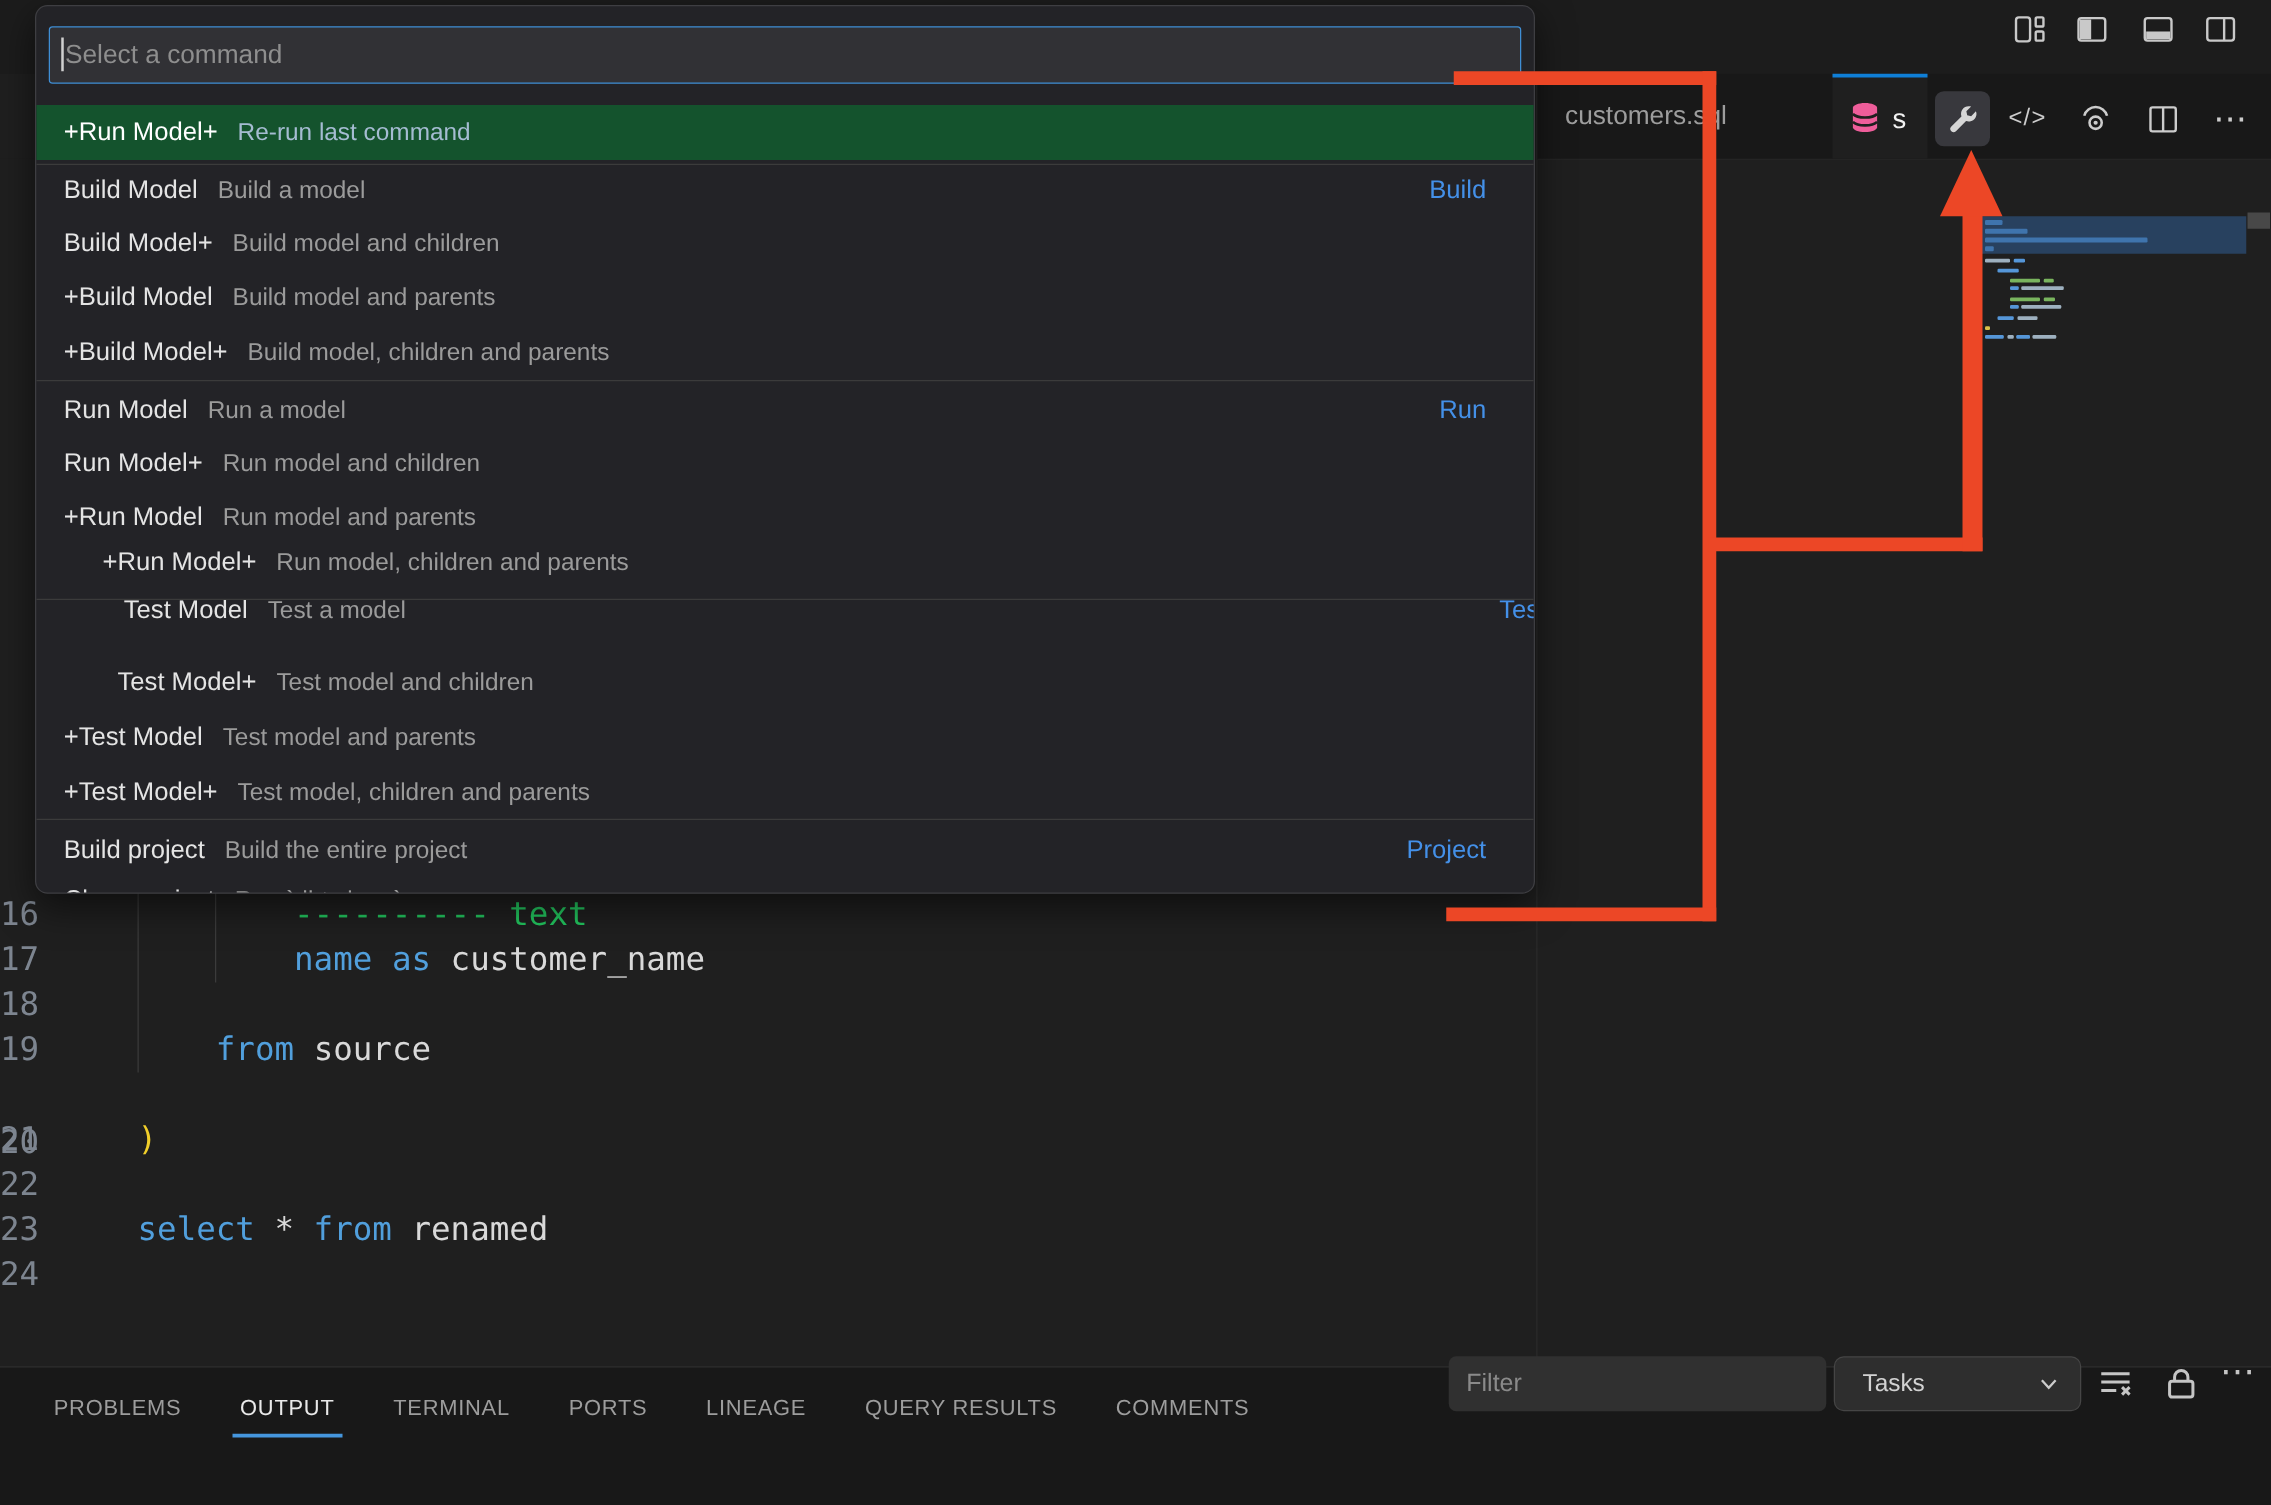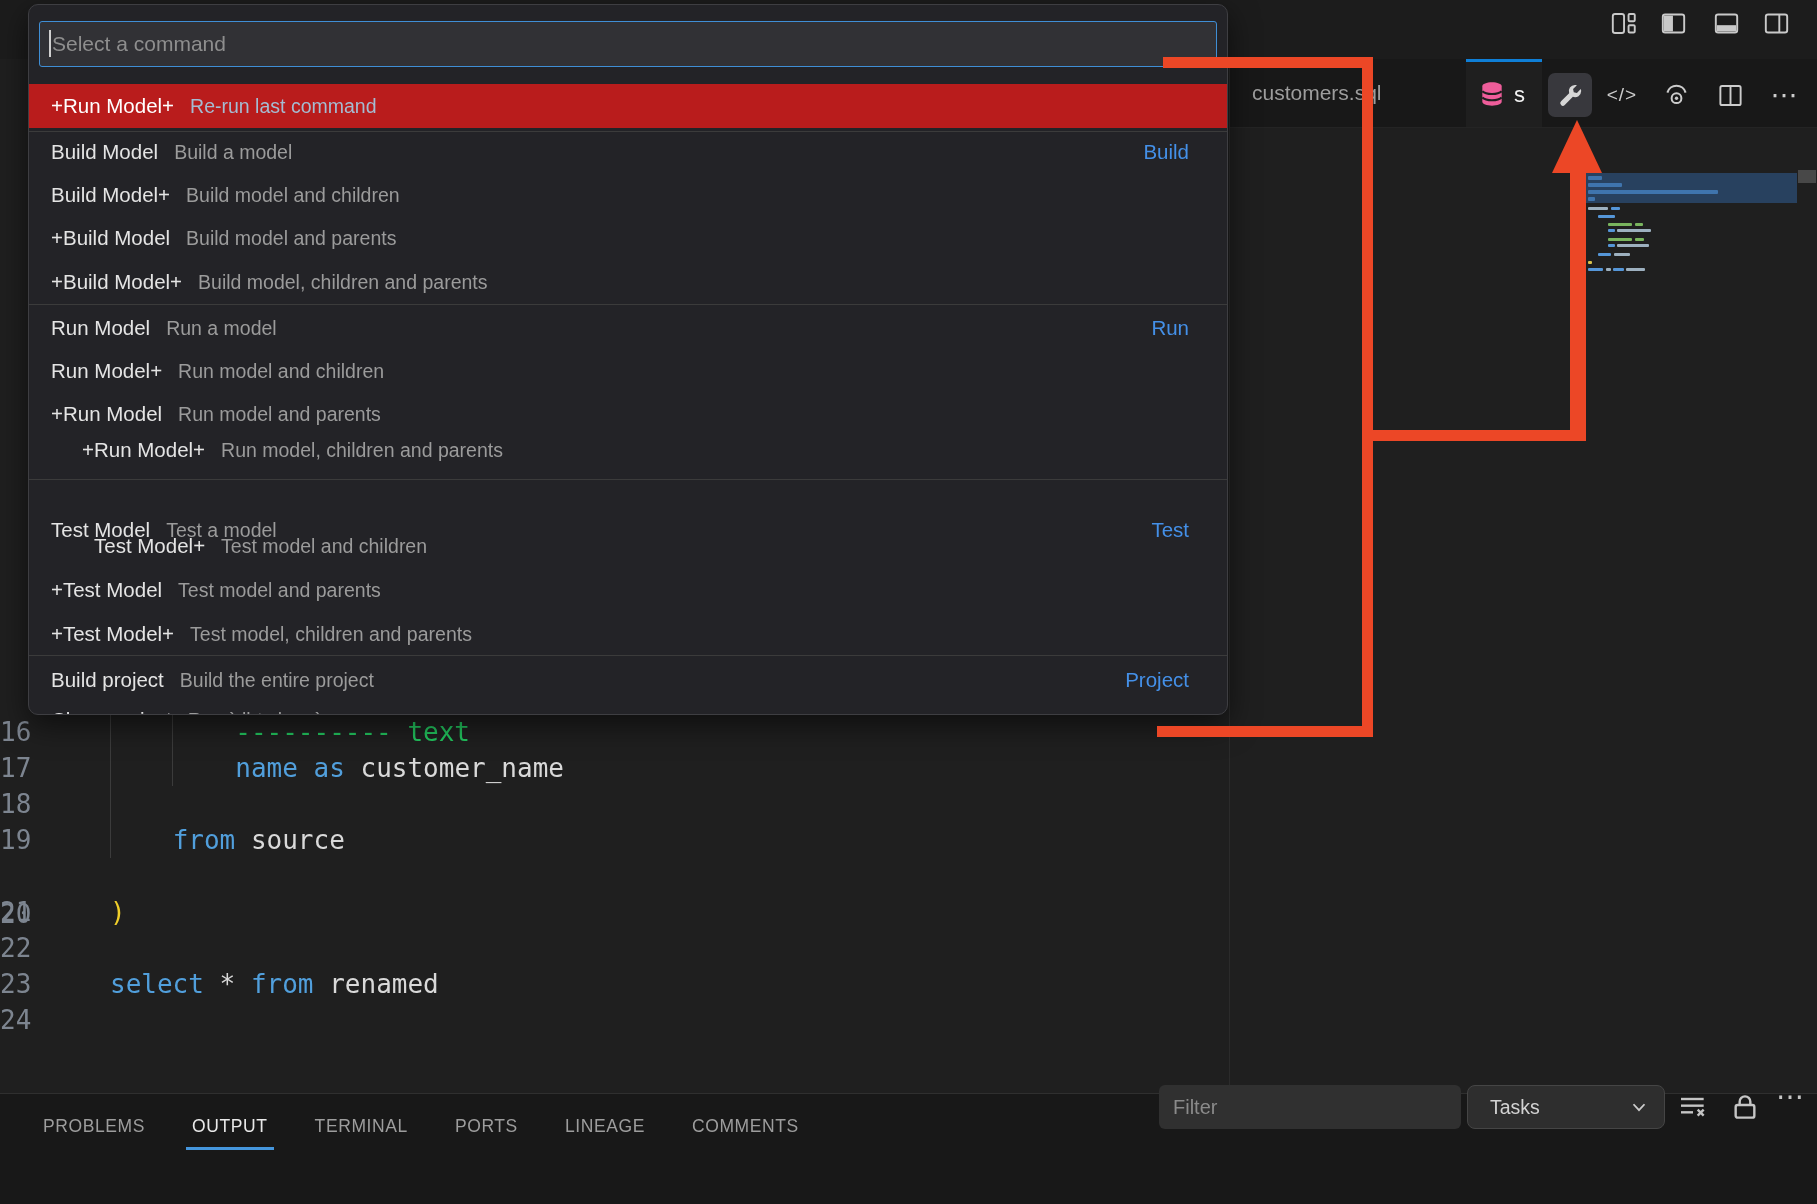--- a/index.html
+++ b/index.html
@@ -42,21 +42,21 @@
   .palette{position:absolute;left:28px;top:4px;width:1200px;height:711px;background:#232327;border:1px solid #3e3e42;
            border-radius:10px;box-shadow:0 10px 30px rgba(0,0,0,.55);box-sizing:border-box;overflow:hidden;z-index:30;}
   .pal-input{position:absolute;left:10px;top:16px;width:1178px;height:46px;background:#313135;border:1.5px solid #3f8ed5;
              border-radius:3px;box-sizing:border-box;}
   .pal-input .ph{position:absolute;left:12px;top:0;height:43px;line-height:43px;color:#8e8e8e;font-size:21px;}
   .caret{position:absolute;left:9px;top:8px;width:2px;height:27px;background:#d0d0d0;}
   .pal-row{position:absolute;left:0;width:100%;height:44px;line-height:44px;cursor:pointer;}
   .pal-row .main{margin-left:22px;}
   .pal-row .lbl{color:#e4e4e4;font-size:20.5px;}
   .pal-row .desc{color:#9b9b9b;font-size:19.5px;margin-left:16px;}
-  .pal-row.focused{background:#b91c1c;}
+  .pal-row.focused{background:#14532d;}
   .pal-row.focused .lbl{color:#ffffff;}
   .pal-row.focused .desc{color:#a5bcd2;}
   .pal-row .badge{position:absolute;right:38px;top:0;color:#4490e8;font-size:20.5px;}
   .pal-sep{position:absolute;left:0;width:100%;height:1px;background:#3b3b3b;}
 
   
   .panel{position:absolute;left:0;top:1093px;width:1817px;height:111px;background:#181818;border-top:1px solid #2f2f2f;box-sizing:border-box;}
   .panel-tabs{position:absolute;left:43px;top:0;height:64px;display:flex;gap:47px;align-items:flex-end;}
   .ptab{position:relative;color:#9d9d9d;font-size:17.5px;letter-spacing:.6px;cursor:pointer;line-height:64px;height:64px;}
   .ptab.active{color:#e9e9e9;}
@@ -202,40 +202,41 @@
     <div id="pal-list">
         <div class="pal-row focused" style="top: 79px;"><span class="main"><span class="lbl">+Run Model+</span><span class="desc">Re-run last command</span></span></div>
         <div class="pal-row" style="top: 125px;"><span class="main"><span class="lbl">Build Model</span><span class="desc">Build a model</span></span><span class="badge">Build</span></div>
         <div class="pal-row" style="top: 168px;"><span class="main"><span class="lbl">Build Model+</span><span class="desc">Build model and children</span></span></div>
         <div class="pal-row" style="top: 211px;"><span class="main"><span class="lbl">+Build Model</span><span class="desc">Build model and parents</span></span></div>
         <div class="pal-row" style="top: 255px;"><span class="main"><span class="lbl">+Build Model+</span><span class="desc">Build model, children and parents</span></span></div>
         <div class="pal-row" style="top: 301px;"><span class="main"><span class="lbl">Run Model</span><span class="desc">Run a model</span></span><span class="badge">Run</span></div>
         <div class="pal-row" style="top: 344px;"><span class="main"><span class="lbl">Run Model+</span><span class="desc">Run model and children</span></span></div>
         <div class="pal-row" style="top: 387px;"><span class="main"><span class="lbl">+Run Model</span><span class="desc">Run model and parents</span></span></div>
         <div class="pal-row" style="top: 423px; margin-left: 31px;"><span class="main"><span class="lbl">+Run Model+</span><span class="desc">Run model, children and parents</span></span></div>
-        <div class="pal-row" style="top: 503px;"><span class="main"><span class="lbl">Test Model</span><span class="desc">Test a model</span></span><span class="badge">Test</span></div>
+        <div class="pal-row" style="top: 461px; padding-left: 48px;"><span class="main"><span class="lbl">Test Model</span><span class="desc">Test a model</span></span><span class="badge">Test</span></div>
         <div class="pal-row" style="top: 519px; padding-left: 43px;"><span class="main"><span class="lbl">Test Model+</span><span class="desc">Test model and children</span></span></div>
         <div class="pal-row" style="top: 563px;"><span class="main"><span class="lbl">+Test Model</span><span class="desc">Test model and parents</span></span></div>
         <div class="pal-row" style="top: 607px;"><span class="main"><span class="lbl">+Test Model+</span><span class="desc">Test model, children and parents</span></span></div>
         <div class="pal-row" style="top: 653px;"><span class="main"><span class="lbl">Build project</span><span class="desc">Build the entire project</span></span><span class="badge">Project</span></div>
         <div class="pal-row" style="top: 693px;"><span class="main"><span class="lbl">Clean project</span><span class="desc">Run `dbt clean`</span></span></div>
         <div class="pal-sep" style="top: 126px;"></div>
         <div class="pal-sep" style="top: 299px;"></div>
         <div class="pal-sep" style="top: 474px;"></div>
         <div class="pal-sep" style="top: 650px;"></div>
       </div>
   </div>
 
   <div class="panel">
     <div class="panel-tabs" id="panel-tabs">
         <div class="ptab">PROBLEMS</div>
         <div class="ptab active">OUTPUT</div>
         <div class="ptab">TERMINAL</div>
         <div class="ptab">PORTS</div>
         <div class="ptab">LINEAGE</div>
+        <div class="ptab">QUERY RESULTS</div>
         <div class="ptab">COMMENTS</div>
       </div>
     <div class="filter">
       <span class="ph">Filter</span>
     </div>
     <div class="tasks">
       <span class="lbl">Tasks</span>
       <svg viewBox="0 0 24 24" fill="none" stroke="currentColor" stroke-width="2">
         <polyline points="6,9 12,15.5 18,9"></polyline>
       </svg>

